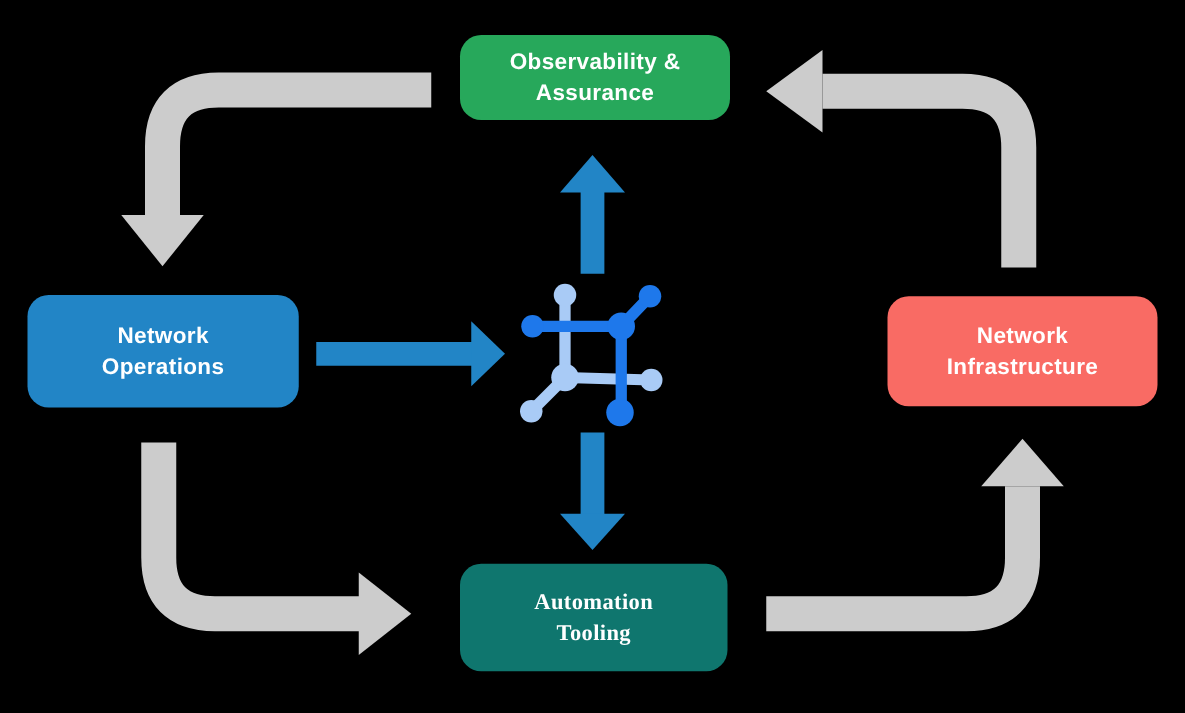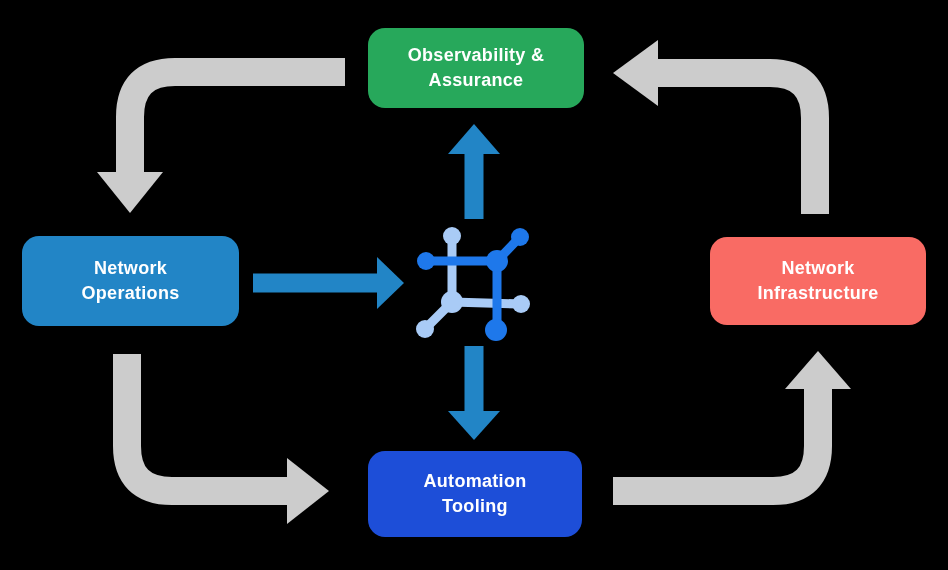--- a/index.html
+++ b/index.html
@@ -31,21 +31,21 @@
   .icon-light-dot{fill:var(--icon-light);}
   .icon-dark-dot{fill:var(--icon-dark);}
   .node{
     position:absolute;border-radius:17px;
     display:flex;align-items:center;justify-content:center;text-align:center;
   }
   .node .label{
     color:var(--text);font-size:18px;font-weight:600;line-height:1.38;
     letter-spacing:.3px;white-space:pre-line;
   }
-  .node-observability{left:368px;top:28px;width:216px;height:80px;}
+  .node-observability{left:368px;top:28px;width:216px;height:68px;}
   .node-operations{left:22px;top:236px;width:217px;height:90px;}
   .node-infrastructure{left:710px;top:237px;width:216px;height:88px;}
   .node-automation{left:368px;top:451px;width:214px;height:86px;}
 </style>
 </head>
 <body>
 
 <div class="canvas">
 
   <svg class="arrow-layer" viewBox="0 0 948 570" aria-hidden="true">
@@ -111,18 +111,18 @@
   <div class="node node-operations" style="background: rgb(34, 133, 198);">
     <span class="label">Network
 Operations</span>
   </div>
 
   <div class="node node-infrastructure" style="background: rgb(249, 107, 100);">
     <span class="label">Network
 Infrastructure</span>
   </div>
 
-  <div class="node node-automation" style="background: #1d4ed8;">
+  <div class="node node-automation" style="background: #0f766e; font-family: Liberation Serif, serif;">
     <span class="label">Automation
 Tooling</span>
   </div>
 
 </div>
 
 </body></html>

